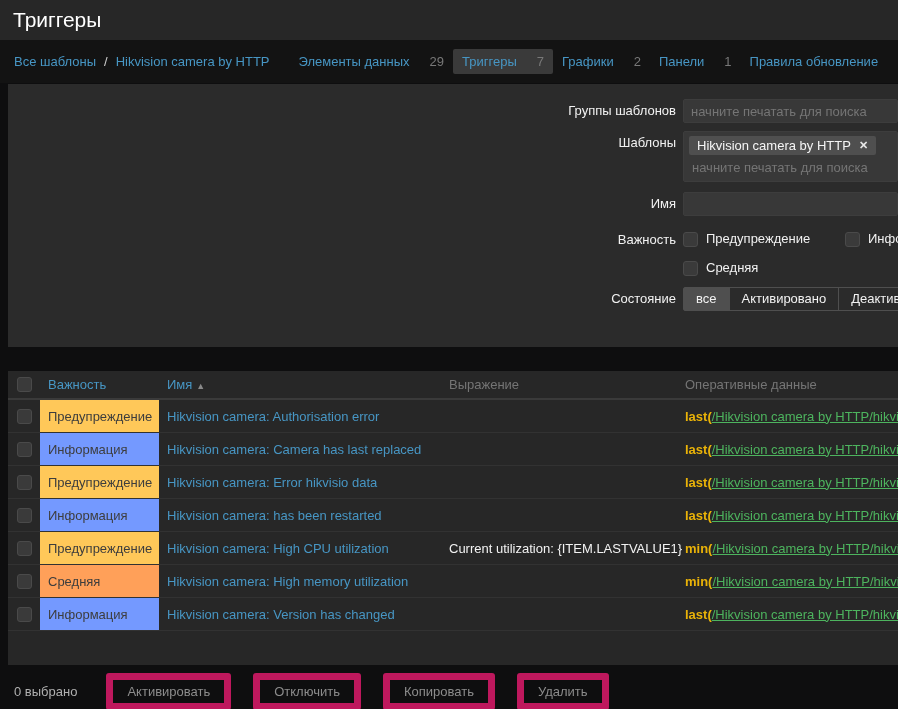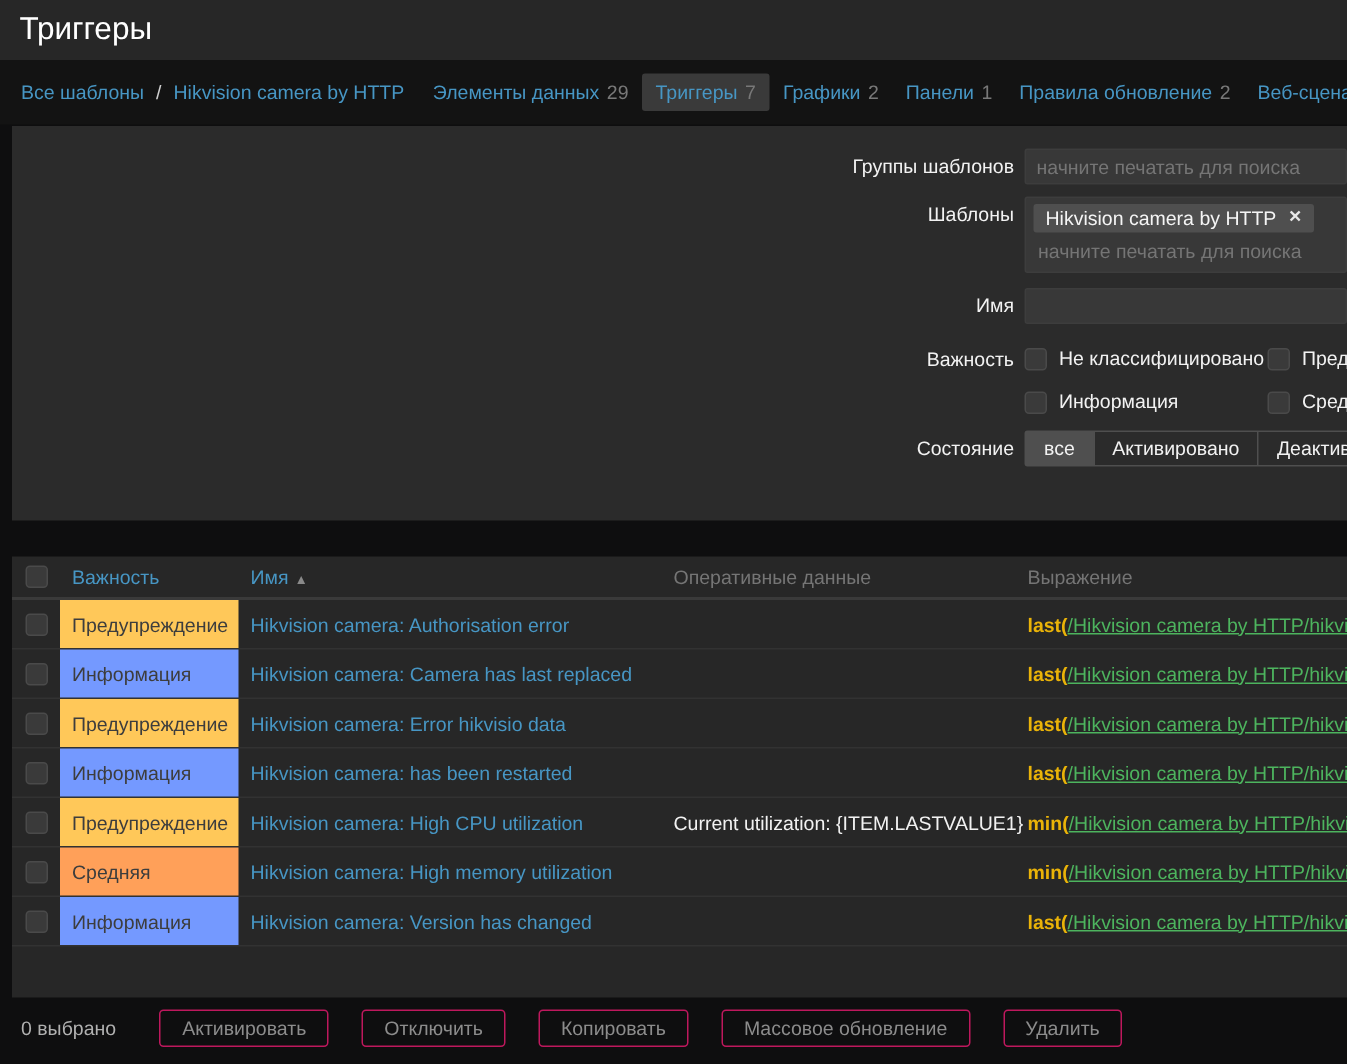--- a/index.html
+++ b/index.html
@@ -13,26 +13,26 @@
   a { color:#4796c4; text-decoration:none; cursor:pointer; }
 
   
   .title-bar { position:absolute; top:0; left:0; right:0; height:40px; background:#272727;
     display:flex; align-items:center; padding-left:13px; }
   .title-bar h1 { margin:0; font-size:21px; font-weight:400; color:#ffffff; }
 
   
   .nav-bar { position:absolute; top:40px; left:0; right:0; height:43px; background:#131313;
     display:flex; align-items:center; padding-left:14px; }
-  .breadcrumb { display:flex; align-items:center; gap:8px; margin-right:10px; white-space:nowrap; }
+  .breadcrumb { display:flex; align-items:center; gap:8px; margin-right:20px; white-space:nowrap; }
   .bc-sep { color:#d0d0d0; }
   .tabs { display:flex; align-items:center; }
   .tab { display:flex; align-items:center; gap:5px; padding:5px 9px; border-radius:2px; white-space:nowrap; cursor:pointer; }
   .tab.active { background:#3a3a3a; }
-  .tab-count { color:#787878; }
+  .tab-count { color:#787878;margin-left:15px; }
 
   
   .filter-panel { position:absolute; top:84px; left:8px; right:0; height:263px;
     background:#2b2b2b; padding-top:15px; }
   .f-row { display:flex; align-items:flex-start; }
   .f-row + .f-row { margin-top:8px; }
   .f-row.mt10 { margin-top:10px; } .f-row.mt12 { margin-top:12px; }
   .f-label { flex:none; width:668px; text-align:right; margin-right:7px; line-height:24px; color:#f2f2f2; }
   .f-input { width:280px; height:24px; background:#383838; border:1px solid #3d3d3d; border-radius:2px;
     color:#f2f2f2; padding:0 7px; font:inherit; outline:none; }
@@ -62,21 +62,21 @@
   .c-sev { height:100%; display:flex; align-items:center; padding-left:8px; color:#3d3d3d; }
   .c-name { padding-left:8px; white-space:nowrap; }
   .c-op { padding-left:8px; color:#f2f2f2; white-space:nowrap; }
   .c-expr { padding-left:8px; white-space:nowrap; overflow:hidden; }
   .expr-fn { font-weight:bold; color:#eab308; }
   .expr-link { color:#4db45e; text-decoration:underline; }
 
   
   .action-bar { position:absolute; top:673px; left:14px; right:0; display:flex; align-items:center; gap:22px; }
   .count-label { color:#b0b0b0; margin-right:7px; }
-  .btn { background:transparent; border:1px solid #be185d; border-radius:3px; color:#8c8c8c;
+  .btn { background:transparent; border:7px solid #be185d; border-radius:3px; color:#8c8c8c;
     font:inherit; padding:4px 14px; cursor:default; }
 </style>
 </head>
 <body>
 
 <header class="title-bar">
   <h1>Триггеры</h1>
 </header>
 
 <nav class="nav-bar">
@@ -129,24 +129,20 @@
   </div>
   <div class="f-row mt10">
     <div class="f-label">Имя</div>
     <input class="f-input" value="" style="">
   </div>
   <div class="f-row mt12">
     <div class="f-label">Важность</div>
     <div class="sev-grid">
       <label class="cb-item">
         <span class="checkbox"></span>
-        <span>Не классифицировано</span>
-      </label>
-      <label class="cb-item">
-        <span class="checkbox"></span>
         <span>Предупреждение</span>
       </label>
       <label class="cb-item">
         <span class="checkbox"></span>
         <span>Информация</span>
       </label>
       <label class="cb-item">
         <span class="checkbox"></span>
         <span>Средняя</span>
       </label>
@@ -162,22 +158,22 @@
   </div>
 </section>
 
 <section class="table-panel">
   <div class="thead">
     <div class="c-check">
         <span class="checkbox"></span>
       </div>
     <div class="th"><a>Важность</a></div>
     <div class="th"><a>Имя</a><span class="sort-icon">▲</span></div>
+    <div class="th">Выражение</div>
     <div class="th">Оперативные данные</div>
-    <div class="th">Выражение</div>
   </div>
 
   <div class="trow">
     <div class="c-check">
         <span class="checkbox"></span>
       </div>
     <div class="c-sev" style="background: rgb(255, 200, 89);">Предупреждение</div>
     <div class="c-name"><a>Hikvision camera: Authorisation error</a></div>
     <div class="c-op"></div>
     <div class="c-expr"><span class="expr-fn">last(</span><a class="expr-link">/Hikvision camera by HTTP/hikvisio</a></div>
@@ -236,15 +232,14 @@
     <div class="c-op"></div>
     <div class="c-expr"><span class="expr-fn">last(</span><a class="expr-link">/Hikvision camera by HTTP/hikvisio</a></div>
   </div>
 </section>
 
 <footer class="action-bar">
   <span class="count-label">0 выбрано</span>
   <button class="btn">Активировать</button>
   <button class="btn">Отключить</button>
   <button class="btn">Копировать</button>
-  <button class="btn">Массовое обновление</button>
   <button class="btn">Удалить</button>
 </footer>
 
 </body></html>

